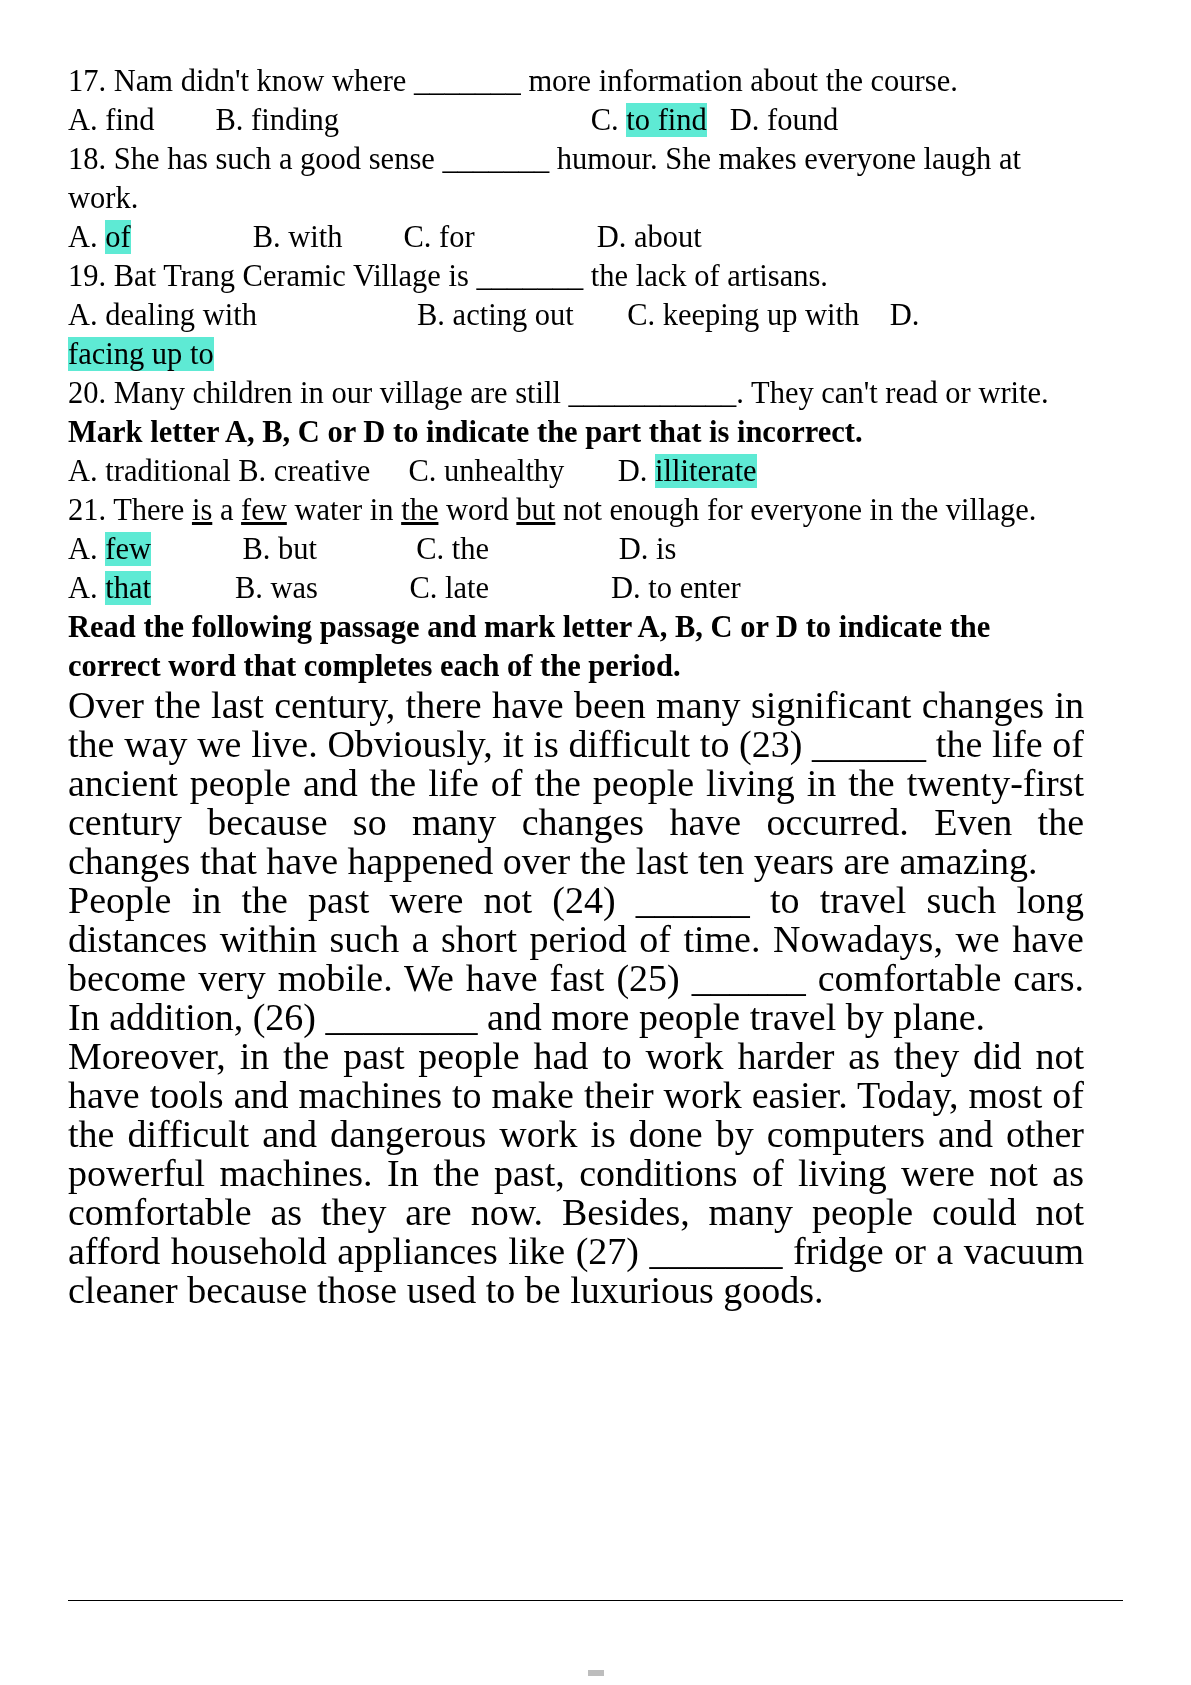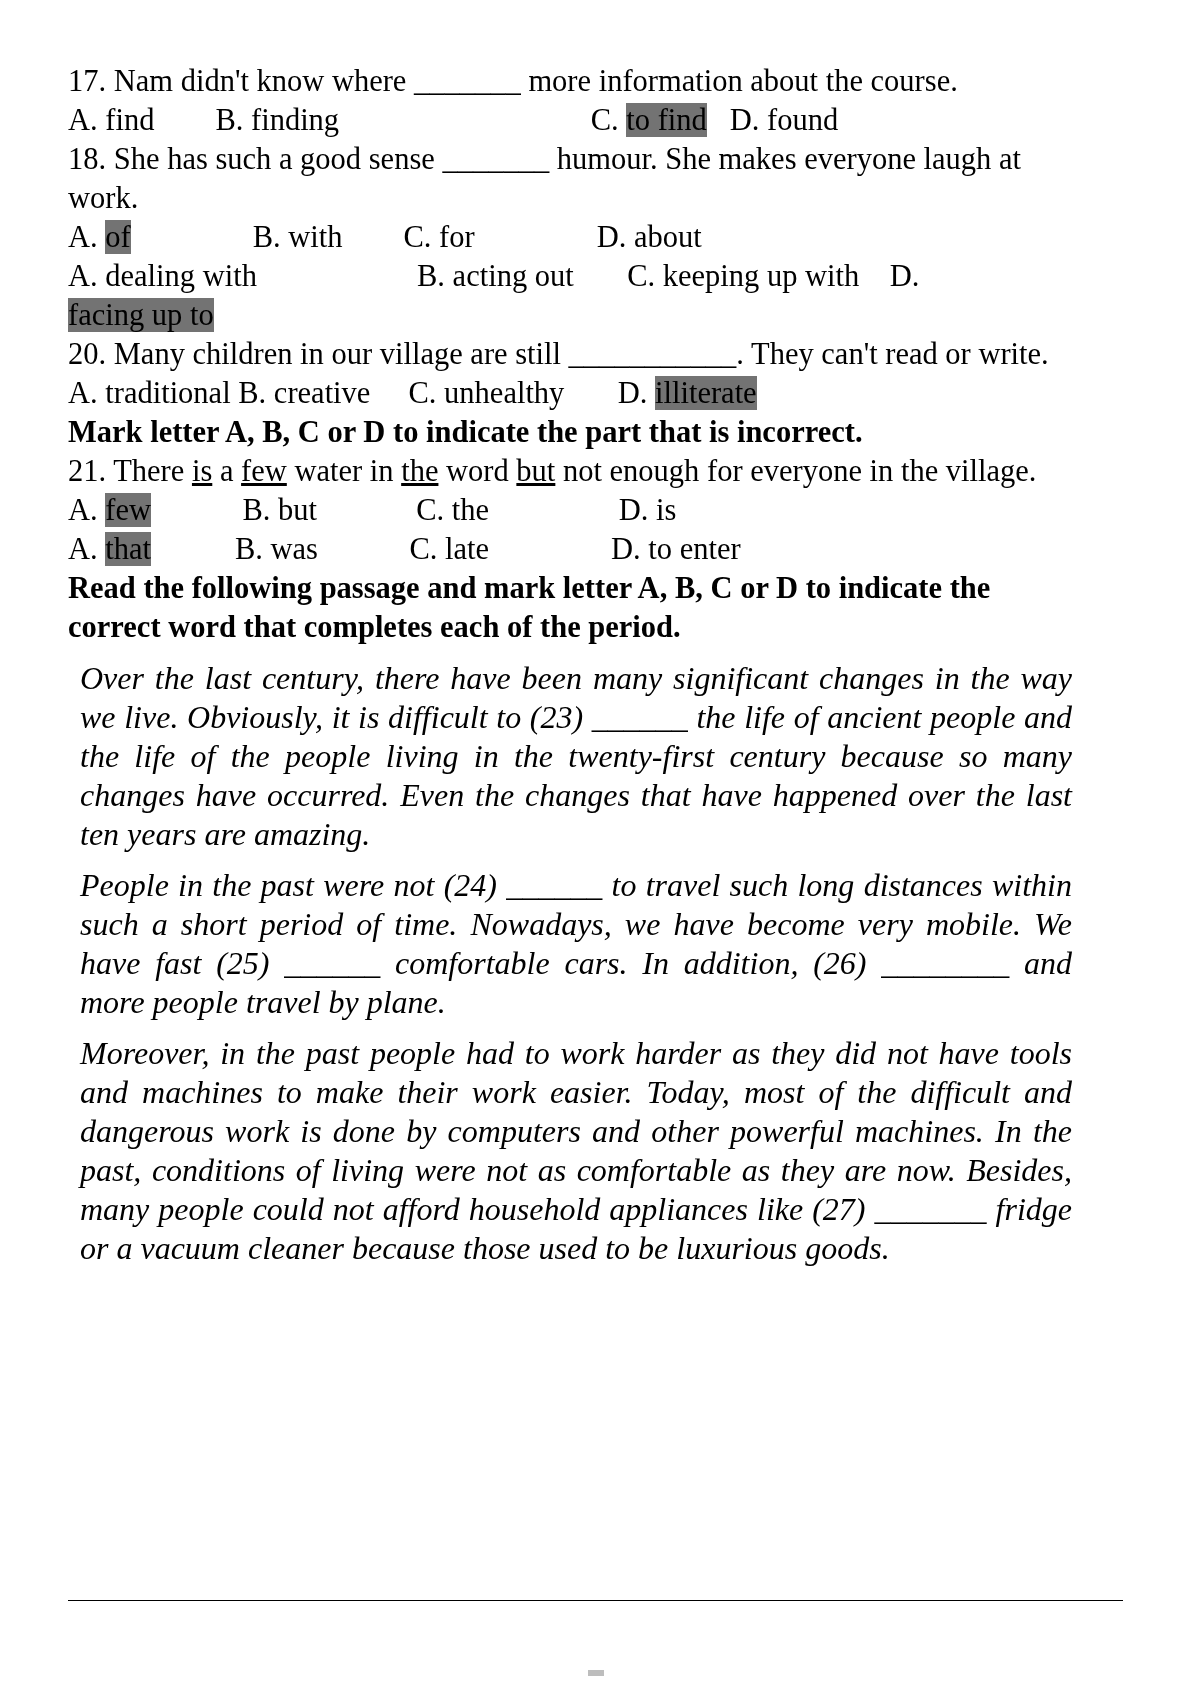--- a/index.html
+++ b/index.html
@@ -25,31 +25,30 @@
   }
   .q-line {
     font-size: 30.5px;
     line-height: 39px;
     margin: 0;
   }
   .bold {
     font-weight: bold;
   }
   .hl {
-    background: #737373;
+    background: #5eead4;
   }
   .u {
     text-decoration: underline;
   }
   .para {
-    font-size: 32px;
+    font-size: 38px;
     line-height: 39px;
     text-align: justify;
-    margin: 12px;
-    font-style: italic;
+    margin: 0;
   }
   .footer-rule {
     position: absolute;
     left: 68px;
     top: 1600px;
     width: 1055px;
     height: 1px;
     background: #000;
   }
   .footer-mark {
@@ -65,26 +64,27 @@
 <body>
 
 <div class="page">
 
   <p class="q-line"><span>17. Nam didn't know where _______ more information about the course.</span></p>
   <p class="q-line"><span>A. find</span>&nbsp;&nbsp;&nbsp;&nbsp;&nbsp;&nbsp;&nbsp;&nbsp;<span>B. finding</span>&nbsp;&nbsp;&nbsp;&nbsp;&nbsp;&nbsp;&nbsp;&nbsp;&nbsp;&nbsp;&nbsp;&nbsp;&nbsp;&nbsp;&nbsp;&nbsp;&nbsp;&nbsp;&nbsp;&nbsp;&nbsp;&nbsp;&nbsp;&nbsp;&nbsp;&nbsp;&nbsp;&nbsp;&nbsp;&nbsp;&nbsp;&nbsp;&nbsp;<span>C. </span><span class="hl">to find</span>&nbsp;&nbsp;&nbsp;<span>D. found</span></p>
 
   <p class="q-line"><span>18.  She has such a good sense _______ humour. She makes everyone laugh at work.</span></p>
   <p class="q-line"><span>A. </span><span class="hl">of</span>&nbsp;&nbsp;&nbsp;&nbsp;&nbsp;&nbsp;&nbsp;&nbsp;&nbsp;&nbsp;&nbsp;&nbsp;&nbsp;&nbsp;&nbsp;&nbsp;<span>B. with</span>&nbsp;&nbsp;&nbsp;&nbsp;&nbsp;&nbsp;&nbsp;&nbsp;<span>C. for</span>&nbsp;&nbsp;&nbsp;&nbsp;&nbsp;&nbsp;&nbsp;&nbsp;&nbsp;&nbsp;&nbsp;&nbsp;&nbsp;&nbsp;&nbsp;&nbsp;<span>D. about</span></p>
 
+  <p class="q-line"><span>19. Bat Trang Ceramic Village is _______ the lack of artisans.</span></p>
   <p class="q-line"><span>A. dealing with</span>&nbsp;&nbsp;&nbsp;&nbsp;&nbsp;&nbsp;&nbsp;&nbsp;&nbsp;&nbsp;&nbsp;&nbsp;&nbsp;&nbsp;&nbsp;&nbsp;&nbsp;&nbsp;&nbsp;&nbsp;&nbsp;<span>B. acting out</span>&nbsp;&nbsp;&nbsp;&nbsp;&nbsp;&nbsp;&nbsp;<span>C. keeping up with</span>&nbsp;&nbsp;&nbsp;&nbsp;<span>D.</span><br><span class="hl">facing up to</span></p>
 
   <p class="q-line"><span>20. Many children in our village are still ___________. They can't read or write.</span></p>
+  <p class="q-line bold">Mark letter A, B, C or D to indicate the part that is incorrect.</p>
+
   <p class="q-line"><span>A. traditional</span>&nbsp;<span>B. creative</span>&nbsp;&nbsp;&nbsp;&nbsp;&nbsp;<span>C. unhealthy</span>&nbsp;&nbsp;&nbsp;&nbsp;&nbsp;&nbsp;&nbsp;<span>D. </span><span class="hl">illiterate</span></p>
-
-  <p class="q-line bold">Mark letter A, B, C or D to indicate the part that is incorrect.</p>
 
   <p class="q-line"><span>21. There </span><span class="u">is</span><span> a </span><span class="u">few</span><span> water in </span><span class="u">the</span><span> word </span><span class="u">but</span><span> not enough for everyone in the village.</span></p>
   <p class="q-line"><span>A. </span><span class="hl">few</span>&nbsp;&nbsp;&nbsp;&nbsp;&nbsp;&nbsp;&nbsp;&nbsp;&nbsp;&nbsp;&nbsp;&nbsp;<span>B. but</span>&nbsp;&nbsp;&nbsp;&nbsp;&nbsp;&nbsp;&nbsp;&nbsp;&nbsp;&nbsp;&nbsp;&nbsp;&nbsp;<span>C. the</span>&nbsp;&nbsp;&nbsp;&nbsp;&nbsp;&nbsp;&nbsp;&nbsp;&nbsp;&nbsp;&nbsp;&nbsp;&nbsp;&nbsp;&nbsp;&nbsp;&nbsp;<span>D. is</span></p>
 
   <p class="q-line"><span>A. </span><span class="hl">that</span>&nbsp;&nbsp;&nbsp;&nbsp;&nbsp;&nbsp;&nbsp;&nbsp;&nbsp;&nbsp;&nbsp;<span>B. was</span>&nbsp;&nbsp;&nbsp;&nbsp;&nbsp;&nbsp;&nbsp;&nbsp;&nbsp;&nbsp;&nbsp;&nbsp;<span>C. late</span>&nbsp;&nbsp;&nbsp;&nbsp;&nbsp;&nbsp;&nbsp;&nbsp;&nbsp;&nbsp;&nbsp;&nbsp;&nbsp;&nbsp;&nbsp;&nbsp;<span>D. to enter</span></p>
 
   <p class="q-line bold">Read the following passage and mark letter A, B, C or D to indicate the correct word that completes each of the period.</p>
 
   <p class="para">Over the last century, there have been many significant changes in the way we live. Obviously, it is difficult to (23) ______ the life of ancient people and the life of the people living in the twenty-first century because so many changes have occurred. Even the changes that have happened over the last ten years are amazing.</p>
   <p class="para">People in the past were not (24) ______ to travel such long distances within such a short period of time. Nowadays, we have become very mobile. We have fast (25) ______ comfortable cars. In addition, (26) ________ and more people travel by plane.</p>

